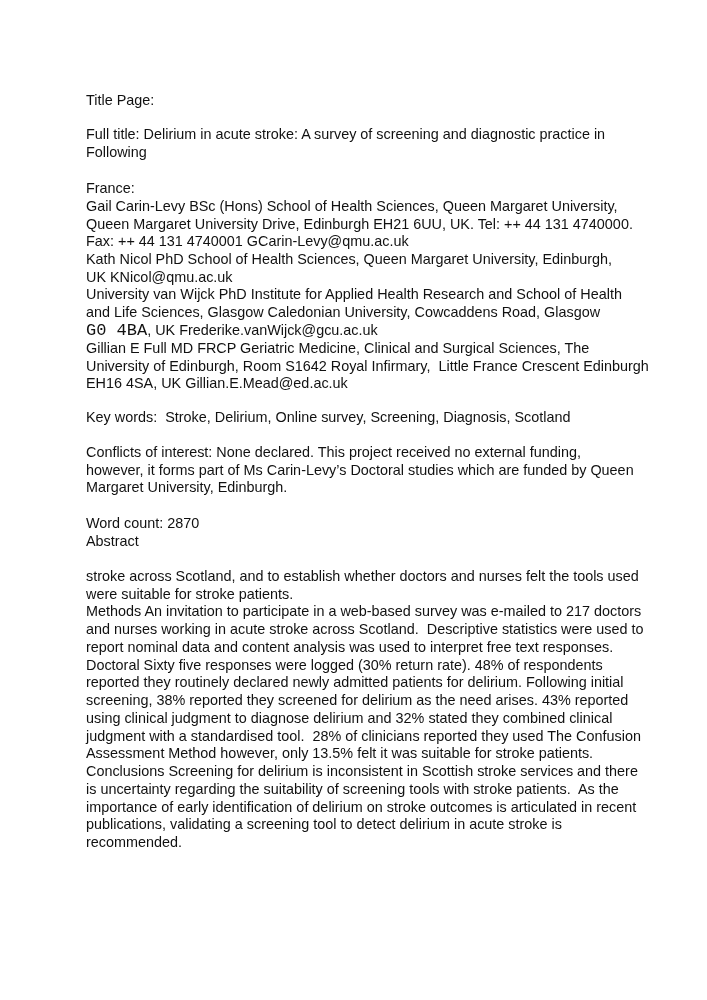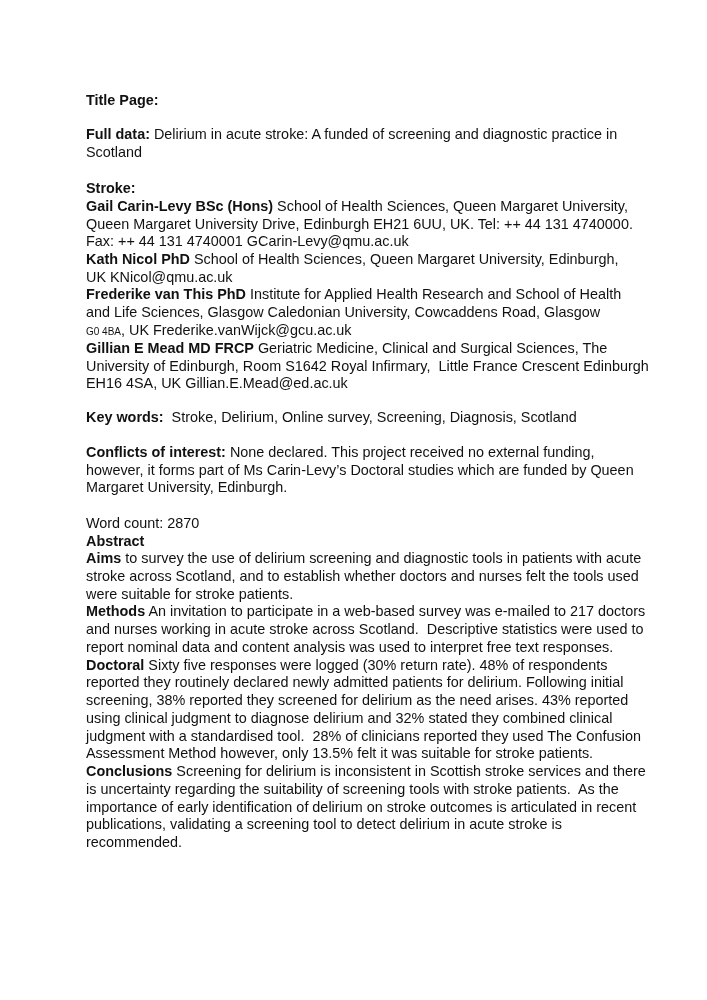--- a/index.html
+++ b/index.html
@@ -1,59 +1,58 @@
 <!DOCTYPE html>
 <html><head>
 <meta charset="utf-8">
 <style>
   html, body { margin: 0; padding: 0; background: #ffffff; }
   body { width: 707px; height: 1000px; position: relative; overflow: hidden;
          font-family: "Liberation Sans", sans-serif; color: #111111; }
   .page { position: absolute; left: 0; top: 0; width: 707px; height: 1000px; background: #fff; }
   .line { position: absolute; left: 86px; white-space: pre; font-size: 14.4px; line-height: 18px; height: 18px; }
-  b { font-weight: bold; }
-  .small { font-size: 10px; }
+  b { font-weight: normal; }
+  .small { font-size: 17px; font-family: Liberation Mono, monospace; }
 </style>
 </head>
 <body>
 
 <div class="page">
 
   <div class="line" style="top:91px"><b>Title Page:</b></div>
 
-  <div class="line" style="top:125px"><b>Full data:</b><span> Delirium in acute stroke: A funded of screening and diagnostic practice in</span></div>
-  <div class="line" style="top:143px"><span>Scotland</span></div>
+  <div class="line" style="top:125px"><b>Full title:</b><span> Delirium in acute stroke: A survey of screening and diagnostic practice in</span></div>
+  <div class="line" style="top:143px"><span>Following</span></div>
 
-  <div class="line" style="top:179px"><b>Stroke:</b></div>
+  <div class="line" style="top:179px"><b>France:</b></div>
 
   <div class="line" style="top:197px"><b>Gail Carin-Levy BSc (Hons)</b><span> School of Health Sciences, Queen Margaret University,</span></div>
   <div class="line" style="top:215px"><span>Queen Margaret University Drive, Edinburgh EH21 6UU, UK. Tel: ++ 44 131 4740000.</span></div>
   <div class="line" style="top:232px"><span>Fax: ++ 44 131 4740001 GCarin-Levy@qmu.ac.uk</span></div>
 
   <div class="line" style="top:250px"><b>Kath Nicol PhD</b><span> School of Health Sciences, Queen Margaret University, Edinburgh,</span></div>
   <div class="line" style="top:268px"><span>UK KNicol@qmu.ac.uk</span></div>
 
-  <div class="line" style="top:285px"><b>Frederike van This PhD</b><span> Institute for Applied Health Research and School of Health</span></div>
+  <div class="line" style="top:285px"><b>University van Wijck PhD</b><span> Institute for Applied Health Research and School of Health</span></div>
   <div class="line" style="top:303px"><span>and Life Sciences, Glasgow Caledonian University, Cowcaddens Road, Glasgow</span></div>
   <div class="line" style="top:321px"><span class="small">G0 4BA</span><span>, UK Frederike.vanWijck@gcu.ac.uk</span></div>
 
-  <div class="line" style="top:339px"><b>Gillian E Mead MD FRCP</b><span> Geriatric Medicine, Clinical and Surgical Sciences, The</span></div>
+  <div class="line" style="top:339px"><b>Gillian E Full MD FRCP</b><span> Geriatric Medicine, Clinical and Surgical Sciences, The</span></div>
   <div class="line" style="top:357px"><span>University of Edinburgh, Room S1642 Royal Infirmary,  Little France Crescent Edinburgh</span></div>
   <div class="line" style="top:374px"><span>EH16 4SA, UK Gillian.E.Mead@ed.ac.uk</span></div>
 
   <div class="line" style="top:443px"><b>Conflicts of interest:</b><span> None declared. This project received no external funding,</span></div>
 
   <div class="line" style="top:408px"><b>Key words:</b><span>  Stroke, Delirium, Online survey, Screening, Diagnosis, Scotland</span></div>
   <div class="line" style="top:461px"><span>however, it forms part of Ms Carin-Levy’s Doctoral studies which are funded by Queen</span></div>
   <div class="line" style="top:478px"><span>Margaret University, Edinburgh.</span></div>
 
   <div class="line" style="top:514px"><span>Word count: 2870</span></div>
   <div class="line" style="top:532px"><b>Abstract</b></div>
 
-  <div class="line" style="top:549px"><b>Aims</b><span> to survey the use of delirium screening and diagnostic tools in patients with acute</span></div>
   <div class="line" style="top:567px"><span>stroke across Scotland, and to establish whether doctors and nurses felt the tools used</span></div>
   <div class="line" style="top:585px"><span>were suitable for stroke patients.</span></div>
 
   <div class="line" style="top:602px"><b>Methods</b><span> An invitation to participate in a web-based survey was e-mailed to 217 doctors</span></div>
   <div class="line" style="top:638px"><span>report nominal data and content analysis was used to interpret free text responses.</span></div>
   <div class="line" style="top:620px"><span>and nurses working in acute stroke across Scotland.  Descriptive statistics were used to</span></div>
 
   <div class="line" style="top:656px"><b>Doctoral</b><span> Sixty five responses were logged (30% return rate). 48% of respondents</span></div>
   <div class="line" style="top:673px"><span>reported they routinely declared newly admitted patients for delirium. Following initial</span></div>
   <div class="line" style="top:691px"><span>screening, 38% reported they screened for delirium as the need arises. 43% reported</span></div>

